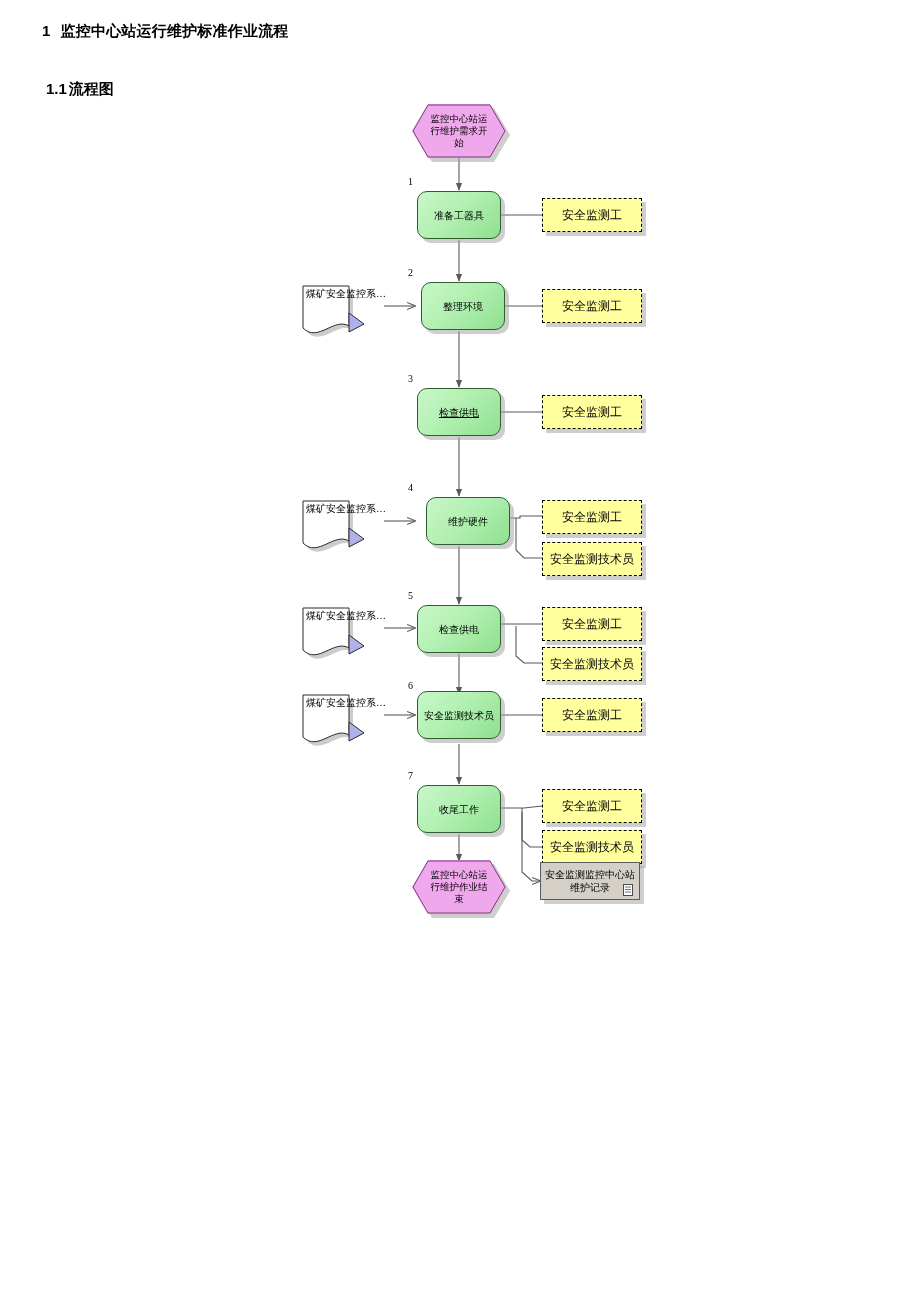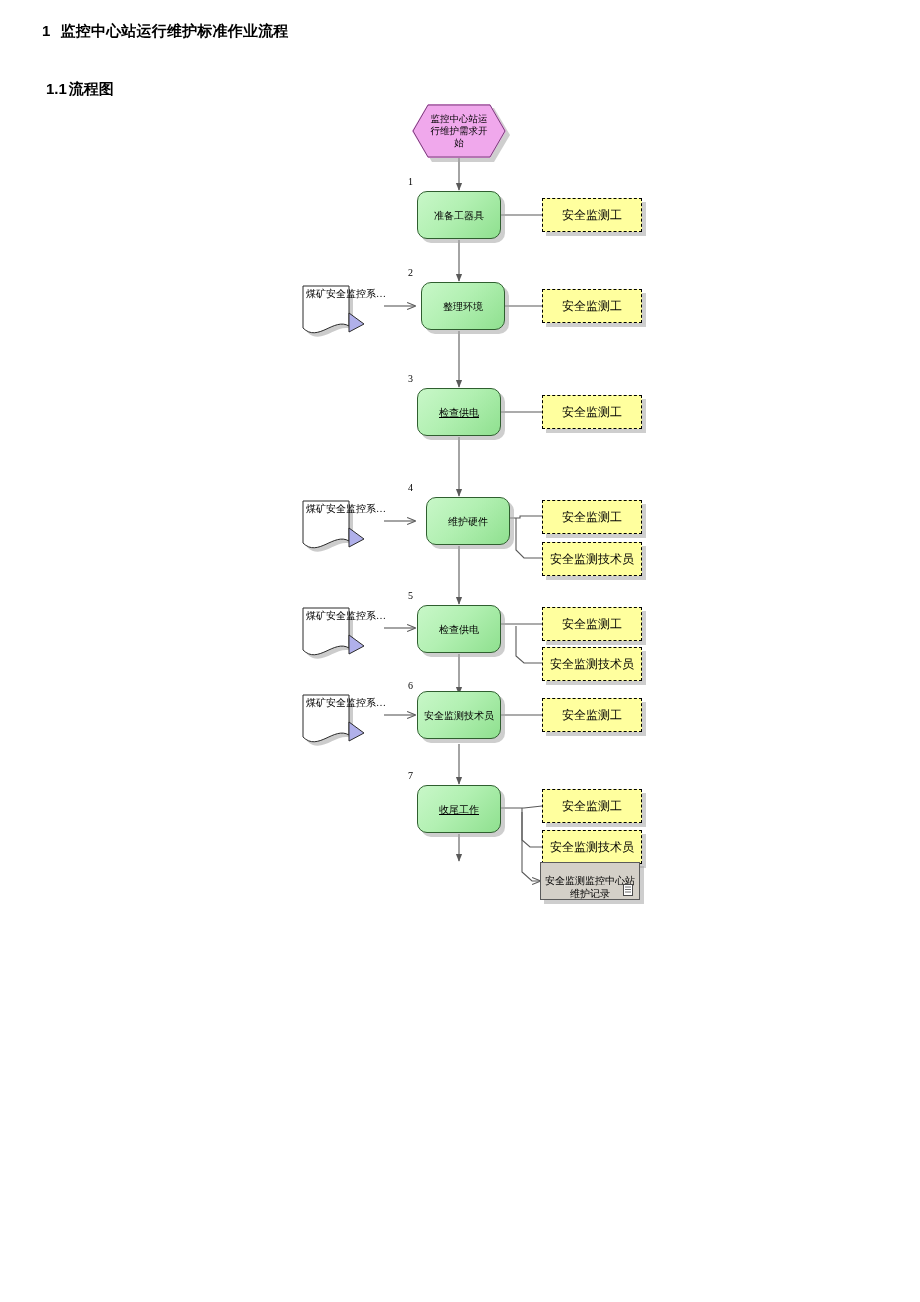--- a/index.html
+++ b/index.html
@@ -395,42 +395,50 @@
     </svg>
     <div class="label">煤矿安全监控系…</div>
   </div>
   <div class="node role" style="left:542px; top:698px;">
     <div class="box-shadow"></div>
     <div class="box-body"></div>
     <div class="label">安全监测工</div>
   </div>
 
   <div class="step-num" style="left:408px; top:770px;">7</div>
-  <div class="node process" style="left:417px; top:785px;text-decoration:underline;">
+  <div class="node process" style="left:417px; top:785px;">
     <div class="box-shadow"></div>
     <div class="box-body"></div>
     <div class="label">收尾工作</div>
   </div>
   <div class="node role" style="left:542px; top:789px;">
     <div class="box-shadow"></div>
     <div class="box-body"></div>
     <div class="label">安全监测工</div>
   </div>
   <div class="node role" style="left:542px; top:830px;">
     <div class="box-shadow"></div>
     <div class="box-body"></div>
     <div class="label">安全监测技术员</div>
   </div>
 
-  <div class="node record" style="left:540px; top:862px;align-items:flex-end;">
+  <div class="node record" style="left:540px; top:862px;">
     <div class="box-shadow"></div>
     <div class="box-body"></div>
     <div class="label">安全监测监控中心站维护记录</div>
     <svg class="page-icon" viewBox="0 0 10 12">
       <rect x="0.5" y="0.5" width="9" height="11" fill="#ffffff" stroke="#4a4a4a" stroke-width="1"></rect>
       <line x1="2" y1="3" x2="8" y2="3" stroke="#4a4a4a" stroke-width="0.8"></line>
       <line x1="2" y1="5.5" x2="8" y2="5.5" stroke="#4a4a4a" stroke-width="0.8"></line>
       <line x1="2" y1="8" x2="8" y2="8" stroke="#4a4a4a" stroke-width="0.8"></line>
     </svg>
   </div>
 
+  <div class="node terminator" style="left:412px; top:860px;">
+    <div class="hex-shadow"></div>
+    <div class="hex-body"></div>
+    <svg class="hex-edge" viewBox="0 0 94 54">
+      <polygon points="16,1 78,1 93,27 78,53 16,53 1,27" fill="none" stroke="#7a3f7a" stroke-width="1"></polygon>
+    </svg>
+    <div class="label">监控中心站运行维护作业结束</div>
+  </div>
 
 </div>
 
 </body></html>

